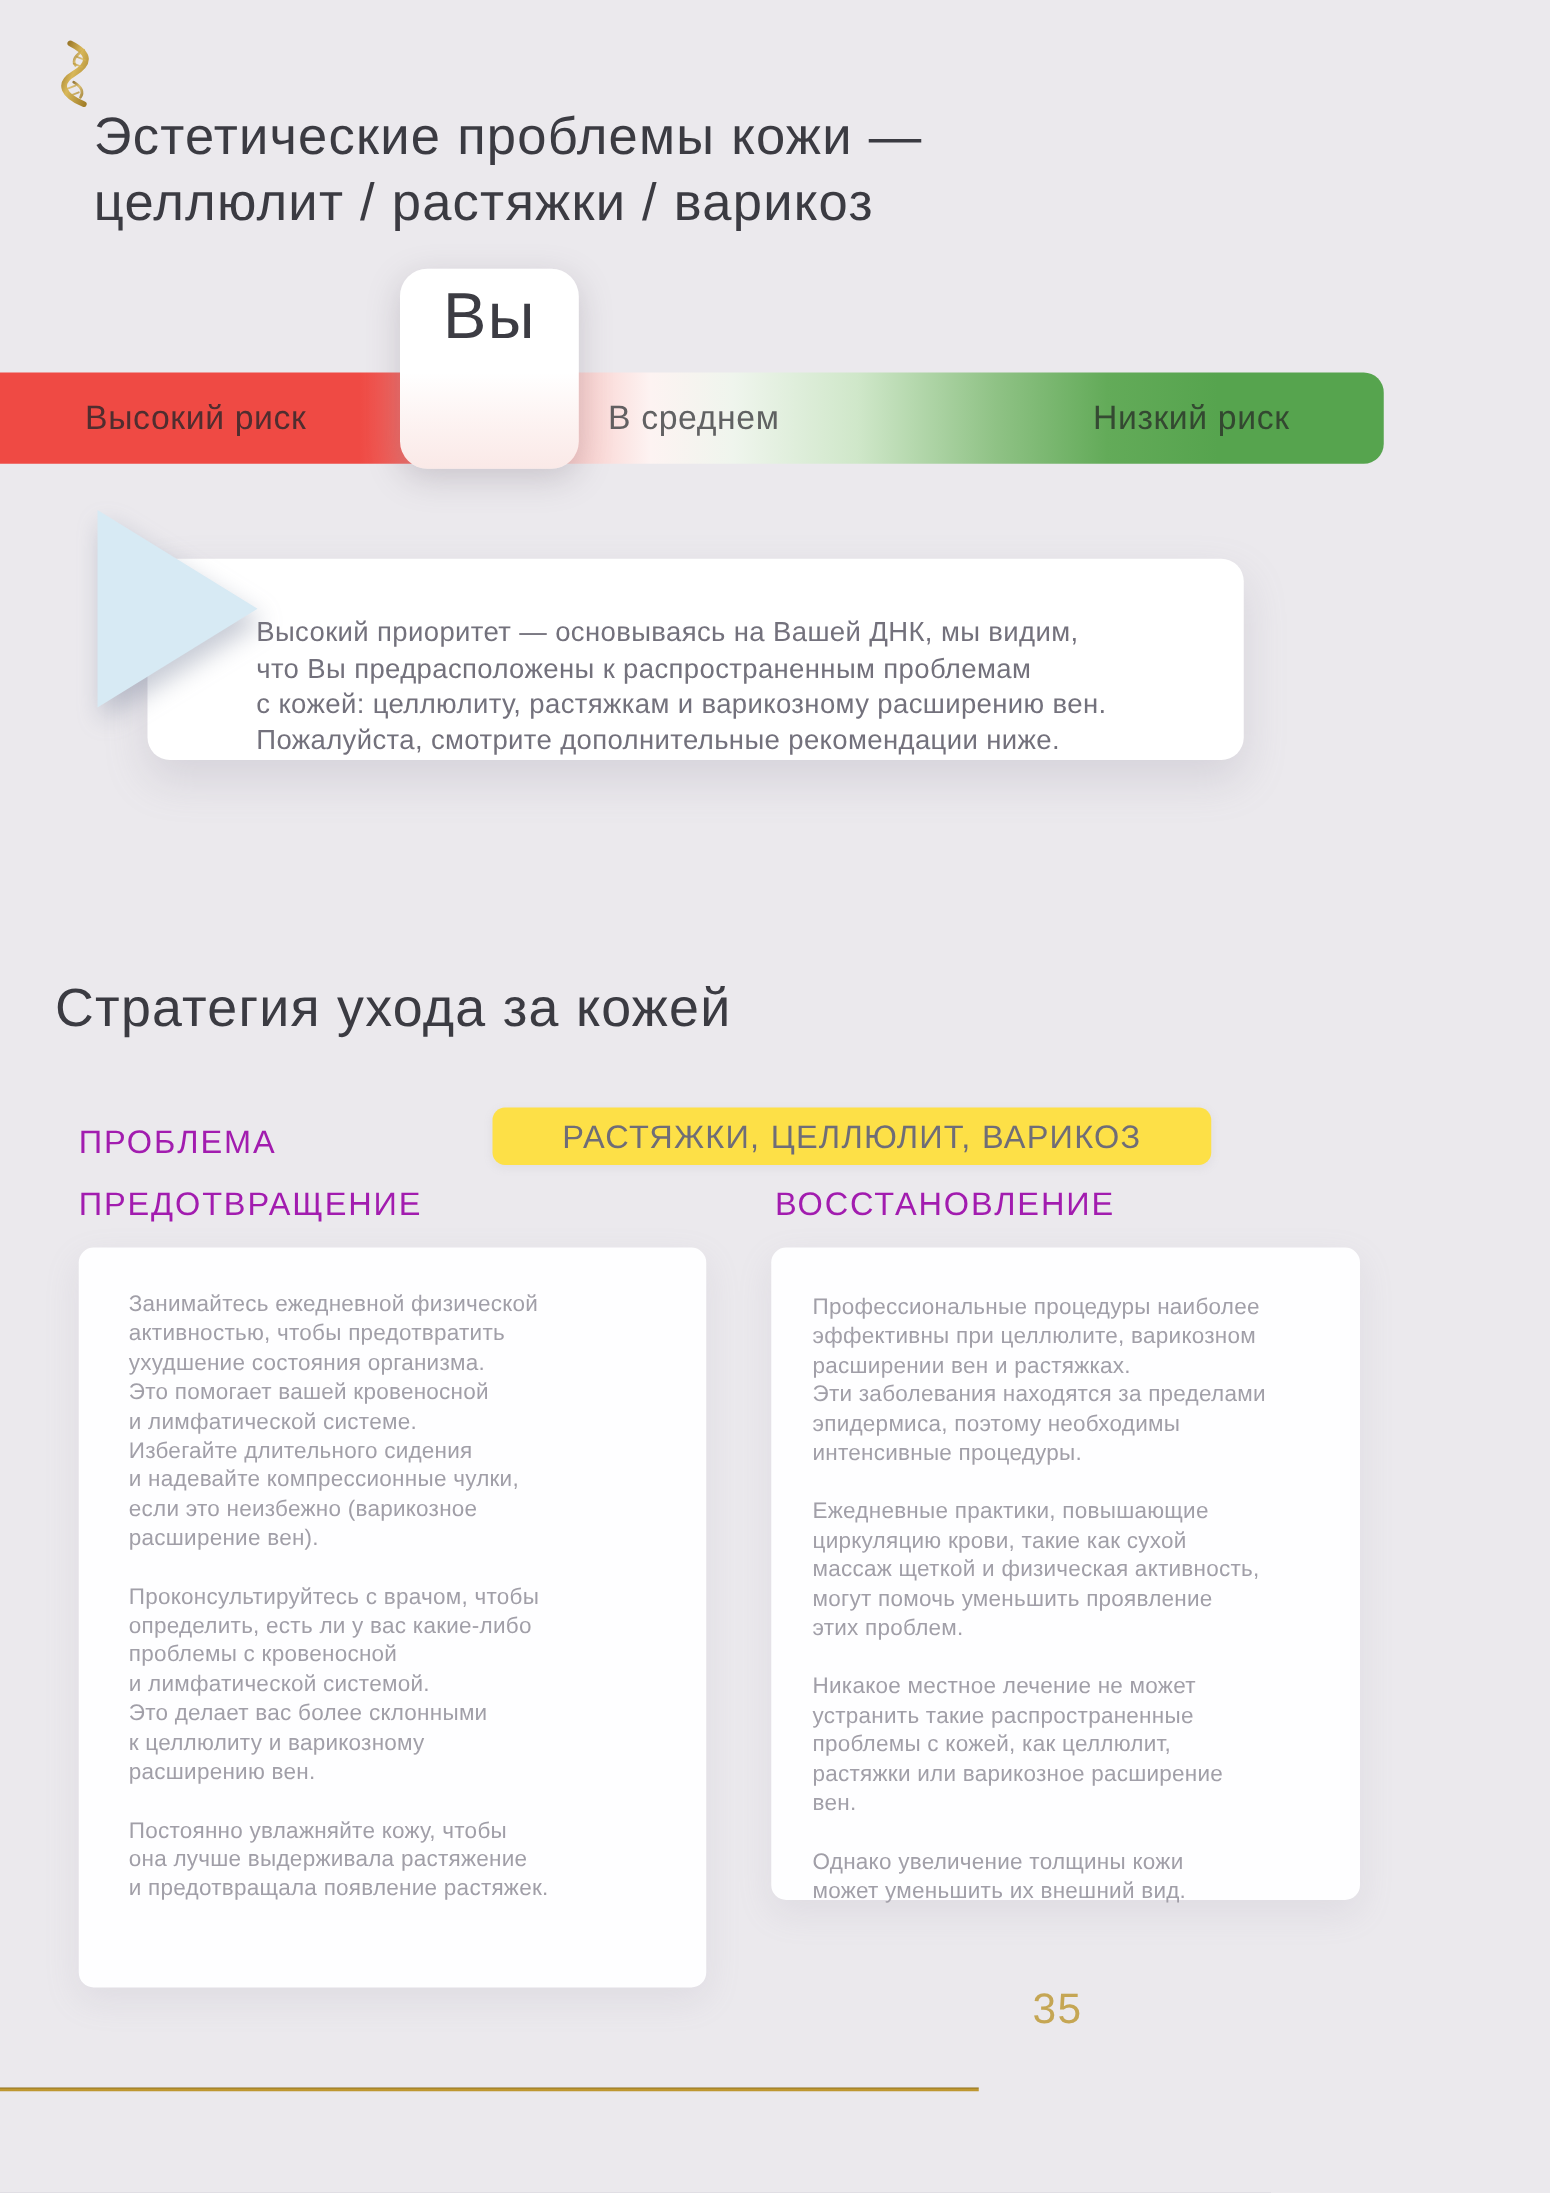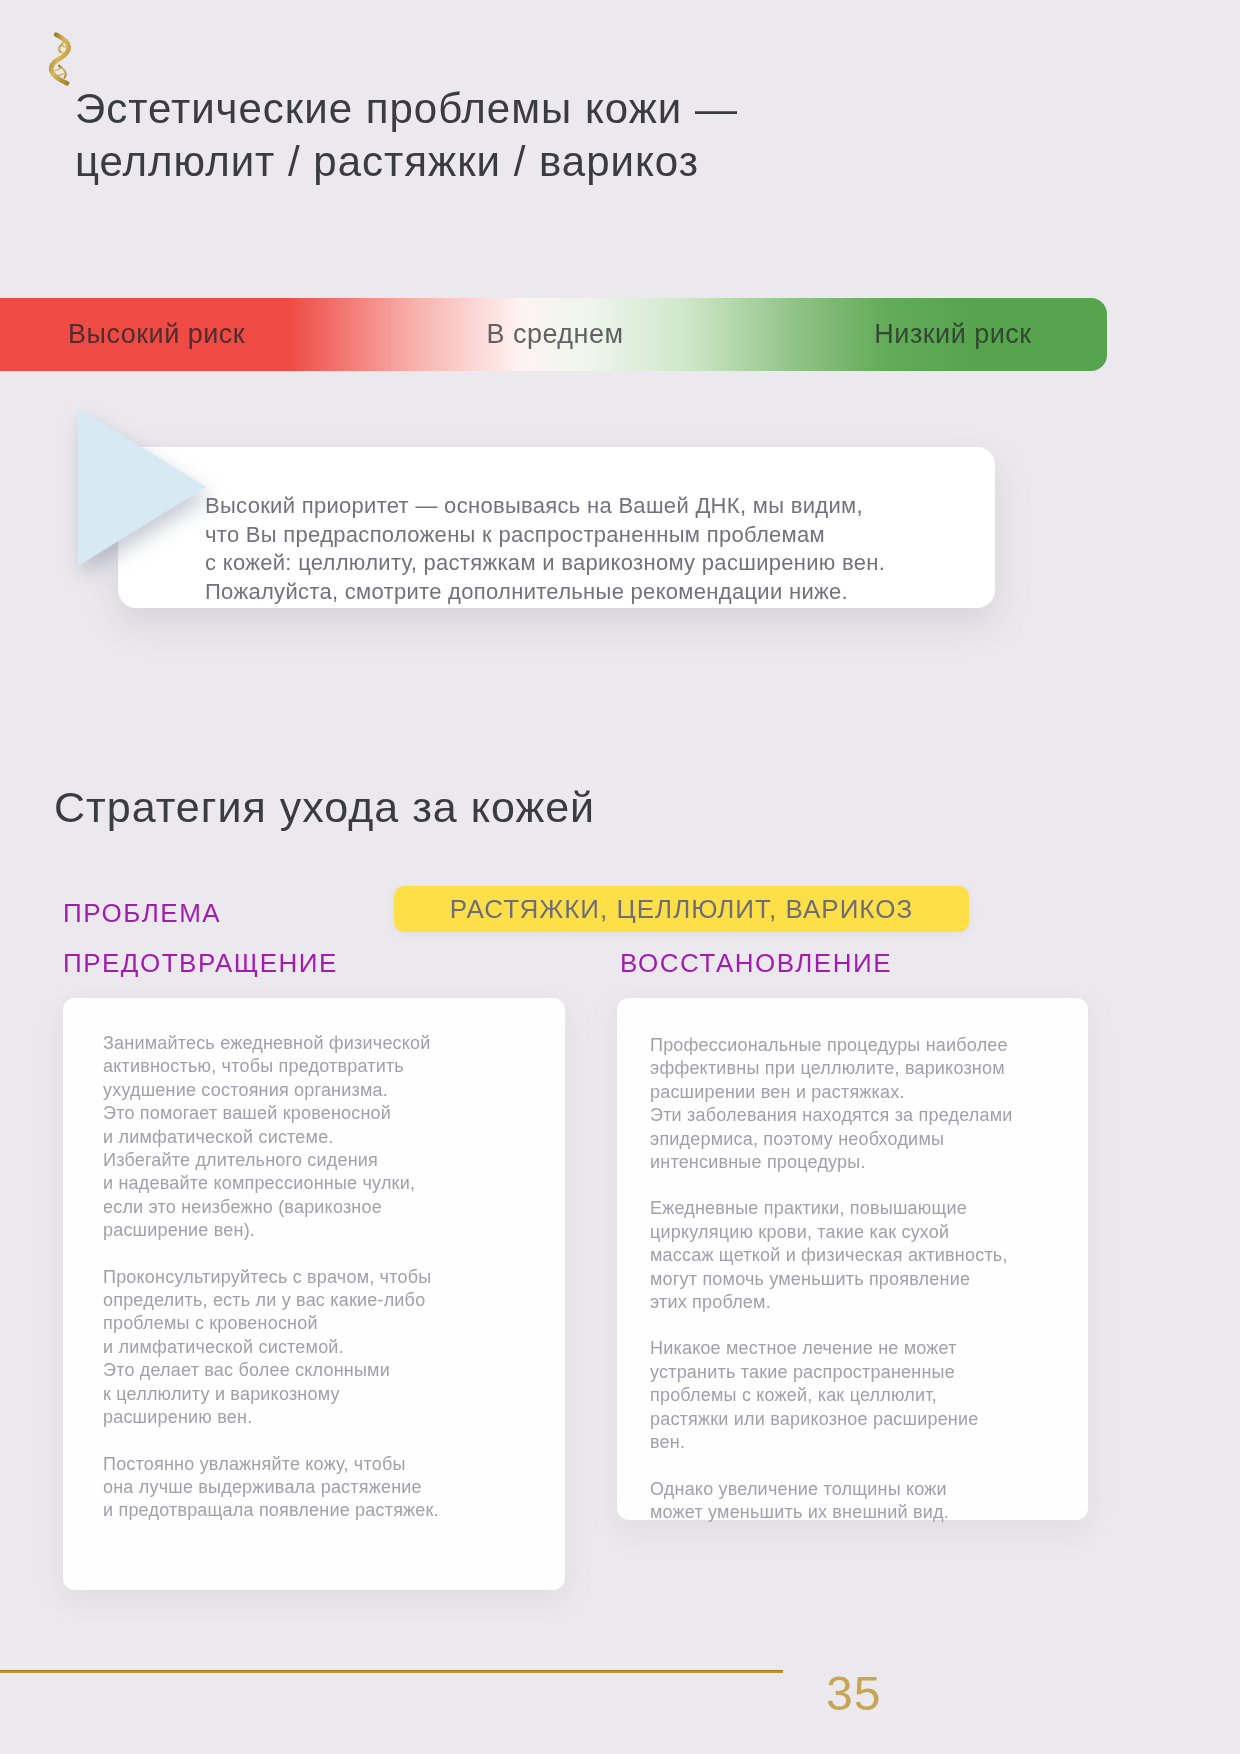--- a/index.html
+++ b/index.html
@@ -56,21 +56,21 @@
     border-left:128px solid #d7eaf4;
     filter:drop-shadow(4px 10px 10px rgba(95,105,135,0.35));
   }
   .callout-text{
     position:absolute;left:205px;top:492px;z-index:4;
     font-size:22px;line-height:28.5px;font-weight:400;
     color:#73717c;letter-spacing:0.3px;white-space:pre-line;
   }
   
   .h2{
-    position:absolute;left:54px;top:783px;
+    position:absolute;left:44px;top:783px;
     font-size:43px;font-weight:300;color:#3b3b42;letter-spacing:1px;
   }
   .label{
     position:absolute;font-size:26px;font-weight:300;
     color:#a21caf;letter-spacing:1.5px;white-space:nowrap;
   }
   .label.problem{left:63px;top:898px;}
   .label.prevention{left:63px;top:948px;}
   .label.recovery{left:620px;top:948px;}
   .problem-pill{
@@ -91,22 +91,22 @@
     color:#a19fa8;letter-spacing:0.2px;}
   .card.left .card-inner{padding:34px 30px 0 40px;}
   .card.right .card-inner{padding:36px 26px 0 33px;}
   .card-inner p{margin:0 0 23px 0;white-space:pre-line;}
   
   .footer-line{
     position:absolute;left:0;top:1670px;width:783px;height:3px;
     background:linear-gradient(180deg,#8f6f1c 0%,#c59d35 60%,#b8922c 100%);
   }
   .page-number{
-    position:absolute;left:826px;top:1666px;
-    font-size:48px;font-weight:300;color:#c5a654;letter-spacing:1px;
+    position:absolute;left:826px;top:1588px;
+    font-size:34px;font-weight:300;color:#c5a654;letter-spacing:1px;
   }
 </style>
 </head>
 <body>
 
 <div class="page">
 
   <div class="logo">
     <svg width="34" height="54" viewBox="0 0 24 40" xmlns="http://www.w3.org/2000/svg">
       <defs>
@@ -127,20 +127,23 @@
     <div>Эстетические проблемы кожи —</div>
     <div>целлюлит / растяжки / варикоз</div>
   </div>
 
   <div class="risk-bar">
     <span class="risk-label high">Высокий риск</span>
     <span class="risk-label low">Низкий риск</span>
     <span class="risk-label medium">В среднем</span>
   </div>
 
+  <div class="you-marker">
+    <span>Вы</span>
+  </div>
 
   <div class="callout-card"></div>
   <div class="callout-arrow"></div>
   <div class="callout-text">Высокий приоритет — основываясь на Вашей ДНК, мы видим,
 что Вы предрасположены к распространенным проблемам
 с кожей: целлюлиту, растяжкам и варикозному расширению вен.
 Пожалуйста, смотрите дополнительные рекомендации ниже.</div>
 
   <div class="h2">Стратегия ухода за кожей</div>
 

